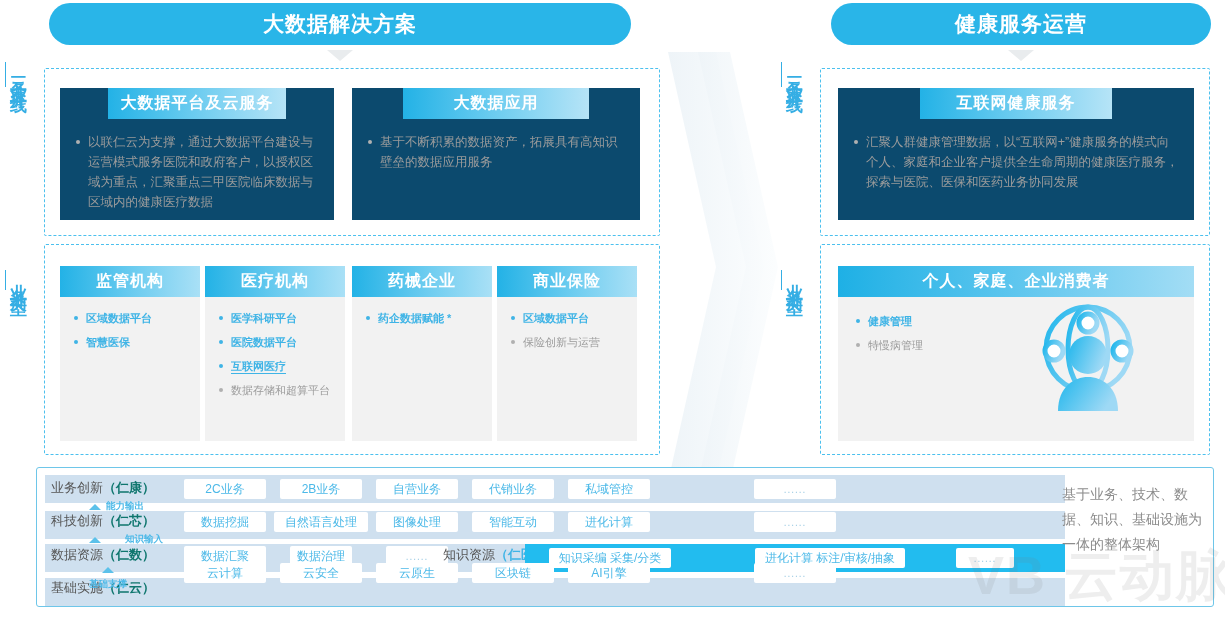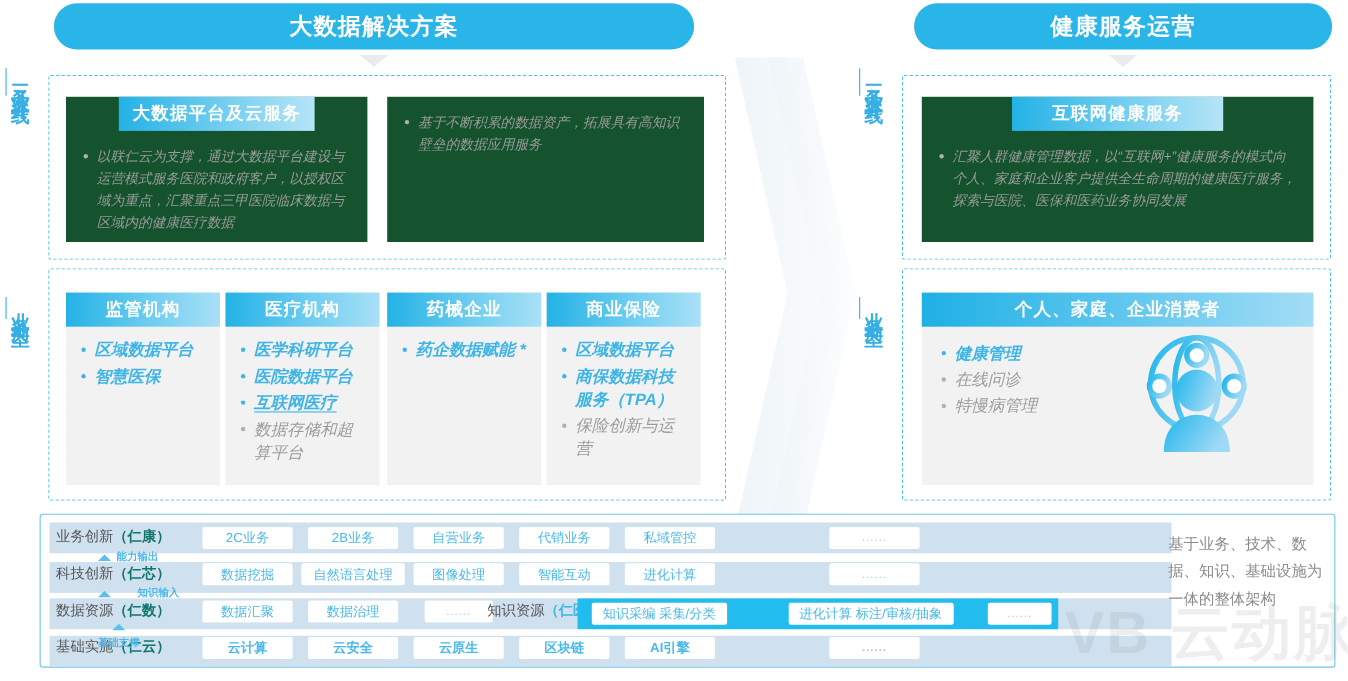--- a/index.html
+++ b/index.html
@@ -63,40 +63,40 @@
     position: absolute;
     border: 1.5px dashed #4cc0ee;
     border-radius: 2px;
   }
   #zone-l1 { left: 44px;  top: 68px;  width: 616px; height: 168px; }
   #zone-l2 { left: 44px;  top: 244px; width: 616px; height: 211px; }
   #zone-r1 { left: 820px; top: 68px;  width: 390px; height: 168px; }
   #zone-r2 { left: 820px; top: 244px; width: 390px; height: 211px; }
 
   
-  .card { position: absolute; background: #14532d; }
+  .card { position: absolute; background: #0c4a6e; }
   .card-head {
     height: 31px;
     display: flex; align-items: center; justify-content: center;
     color: #ffffff; font-size: 16px; font-weight: bold;
     letter-spacing: 1px;
     background: linear-gradient(to right, #23b2e6 0%, #6fcdf0 55%, #a9e0f6 100%);
   }
   .card-head.wide {
     background: linear-gradient(to right, #23b2e6 0%, #66caef 45%, #b6e4f7 100%);
     width: 228px; margin: 0 auto;
   }
-  .card-body { padding: 13px 14px 10px 14px; font-style: italic; }
+  .card-body { padding: 13px 14px 10px 14px; }
 
   ul.bul { list-style: none; }
   ul.bul li {
     position: relative;
     padding-left: 14px;
     color: #9b9b9b;
-    font-size: 15px;
+    font-size: 11px;
     line-height: 21px;
     margin-bottom: 3px;
   }
   ul.bul li::before {
     content: "";
     position: absolute; left: 2px; top: 8px;
     width: 4px; height: 4px; border-radius: 50%;
     background: #b0b0b0;
   }
   ul.bul li.hi { color: #3fb4e6; font-weight: bold; }
@@ -184,28 +184,28 @@
     display: flex; align-items: center; justify-content: center;
     color: #4cb9e8; font-size: 12px;
     white-space: nowrap;
   }
   .chip.dots { color: #9fcce4; letter-spacing: 1px; font-size: 10px; }
 
   .cells { position: absolute; left: 140px; display: flex; gap: 0; align-items: center; }
   #cells-1 { top: 11px; }
   #cells-2 { top: 44px; }
   #cells-3 { top: 78px; }
-  #cells-4 { top: 111px; font-weight: bold; }
+  #cells-4 { top: 95px; }
   .cells .slot { width: 96px; display: flex; justify-content: center; }
   .cells .slot.dotsgap { width: 90px; }
 
   
   #kband {
     position: absolute; left: 488px; top: 76px;
-    width: 437px; height: 28px;
+    width: 540px; height: 28px;
     background: #22bcef;
     display: flex; align-items: center; text-align: center;
   }
   #know-label {
     position: absolute; left: 406px; top: 78px;
     font-size: 13px; color: #555555; white-space: nowrap;
   }
   #know-label .zh { color: #3fb4e6; font-weight: bold; }
   #kband .kchip {
     height: 20px; background: #ffffff; border-radius: 2px;
@@ -269,20 +269,21 @@
   <div id="card-a" class="card">
     <div class="card-head wide">大数据平台及云服务</div>
     <div class="card-body">
       <ul class="bul big">
         <li>以联仁云为支撑，通过大数据平台建设与运营模式服务医院和政府客户，以授权区域为重点，汇聚重点三甲医院临床数据与区域内的健康医疗数据</li>
       </ul>
     </div>
   </div>
 
   <div id="card-b" class="card">
+    <div class="card-head wide">大数据应用</div>
     <div class="card-body">
       <ul class="bul big">
         <li>基于不断积累的数据资产，拓展具有高知识壁垒的数据应用服务</li>
       </ul>
     </div>
   </div>
 
   <div id="card-r" class="card">
     <div class="card-head wide">互联网健康服务</div>
     <div class="card-body">
@@ -321,32 +322,30 @@
         <li class="hi">药企数据赋能 *</li>
       </ul>
     </div>
   </div>
 
   <div id="card4-4" class="card4">
     <div class="card-head">商业保险</div>
     <div class="card-body">
       <ul class="bul">
         <li class="hi">区域数据平台</li>
-        <li class="hi">商保数据科技服务（TPA）</li>
         <li>保险创新与运营</li>
       </ul>
     </div>
   </div>
 
   <div id="card-consumer">
     <div class="card-head">个人、家庭、企业消费者</div>
     <div class="card-body">
       <ul class="bul">
         <li class="hi">健康管理</li>
-        <li>在线问诊</li>
         <li>特慢病管理</li>
       </ul>
       <div id="consumer-icon">
         <svg width="116" height="112" viewBox="0 0 116 112">
           <defs>
             <linearGradient id="gIcon" x1="0" y1="0" x2="1" y2="0.4">
               <stop offset="0%" stop-color="#1fb6ec"></stop>
               <stop offset="100%" stop-color="#9ed9f5"></stop>
             </linearGradient>
           </defs>
@@ -444,21 +443,21 @@
       <div class="slot">
           <div class="chip dots" style="width:82px">......</div>
         </div>
     </div>
 
     <div id="cells-3" class="cells">
       <div class="slot">
           <div class="chip" style="width:82px">数据汇聚</div>
         </div>
       <div class="slot">
-          <div class="chip" style="width:82px">数据治理</div>
+          <div class="chip" style="width:62px">数据治理</div>
         </div>
       <div class="slot">
           <div class="chip dots" style="width:62px">......</div>
         </div>
     </div>
 
     <div id="know-label">
       <span>知识资源</span><span class="zh">（仁医）</span>
     </div>
     <div id="kband">

